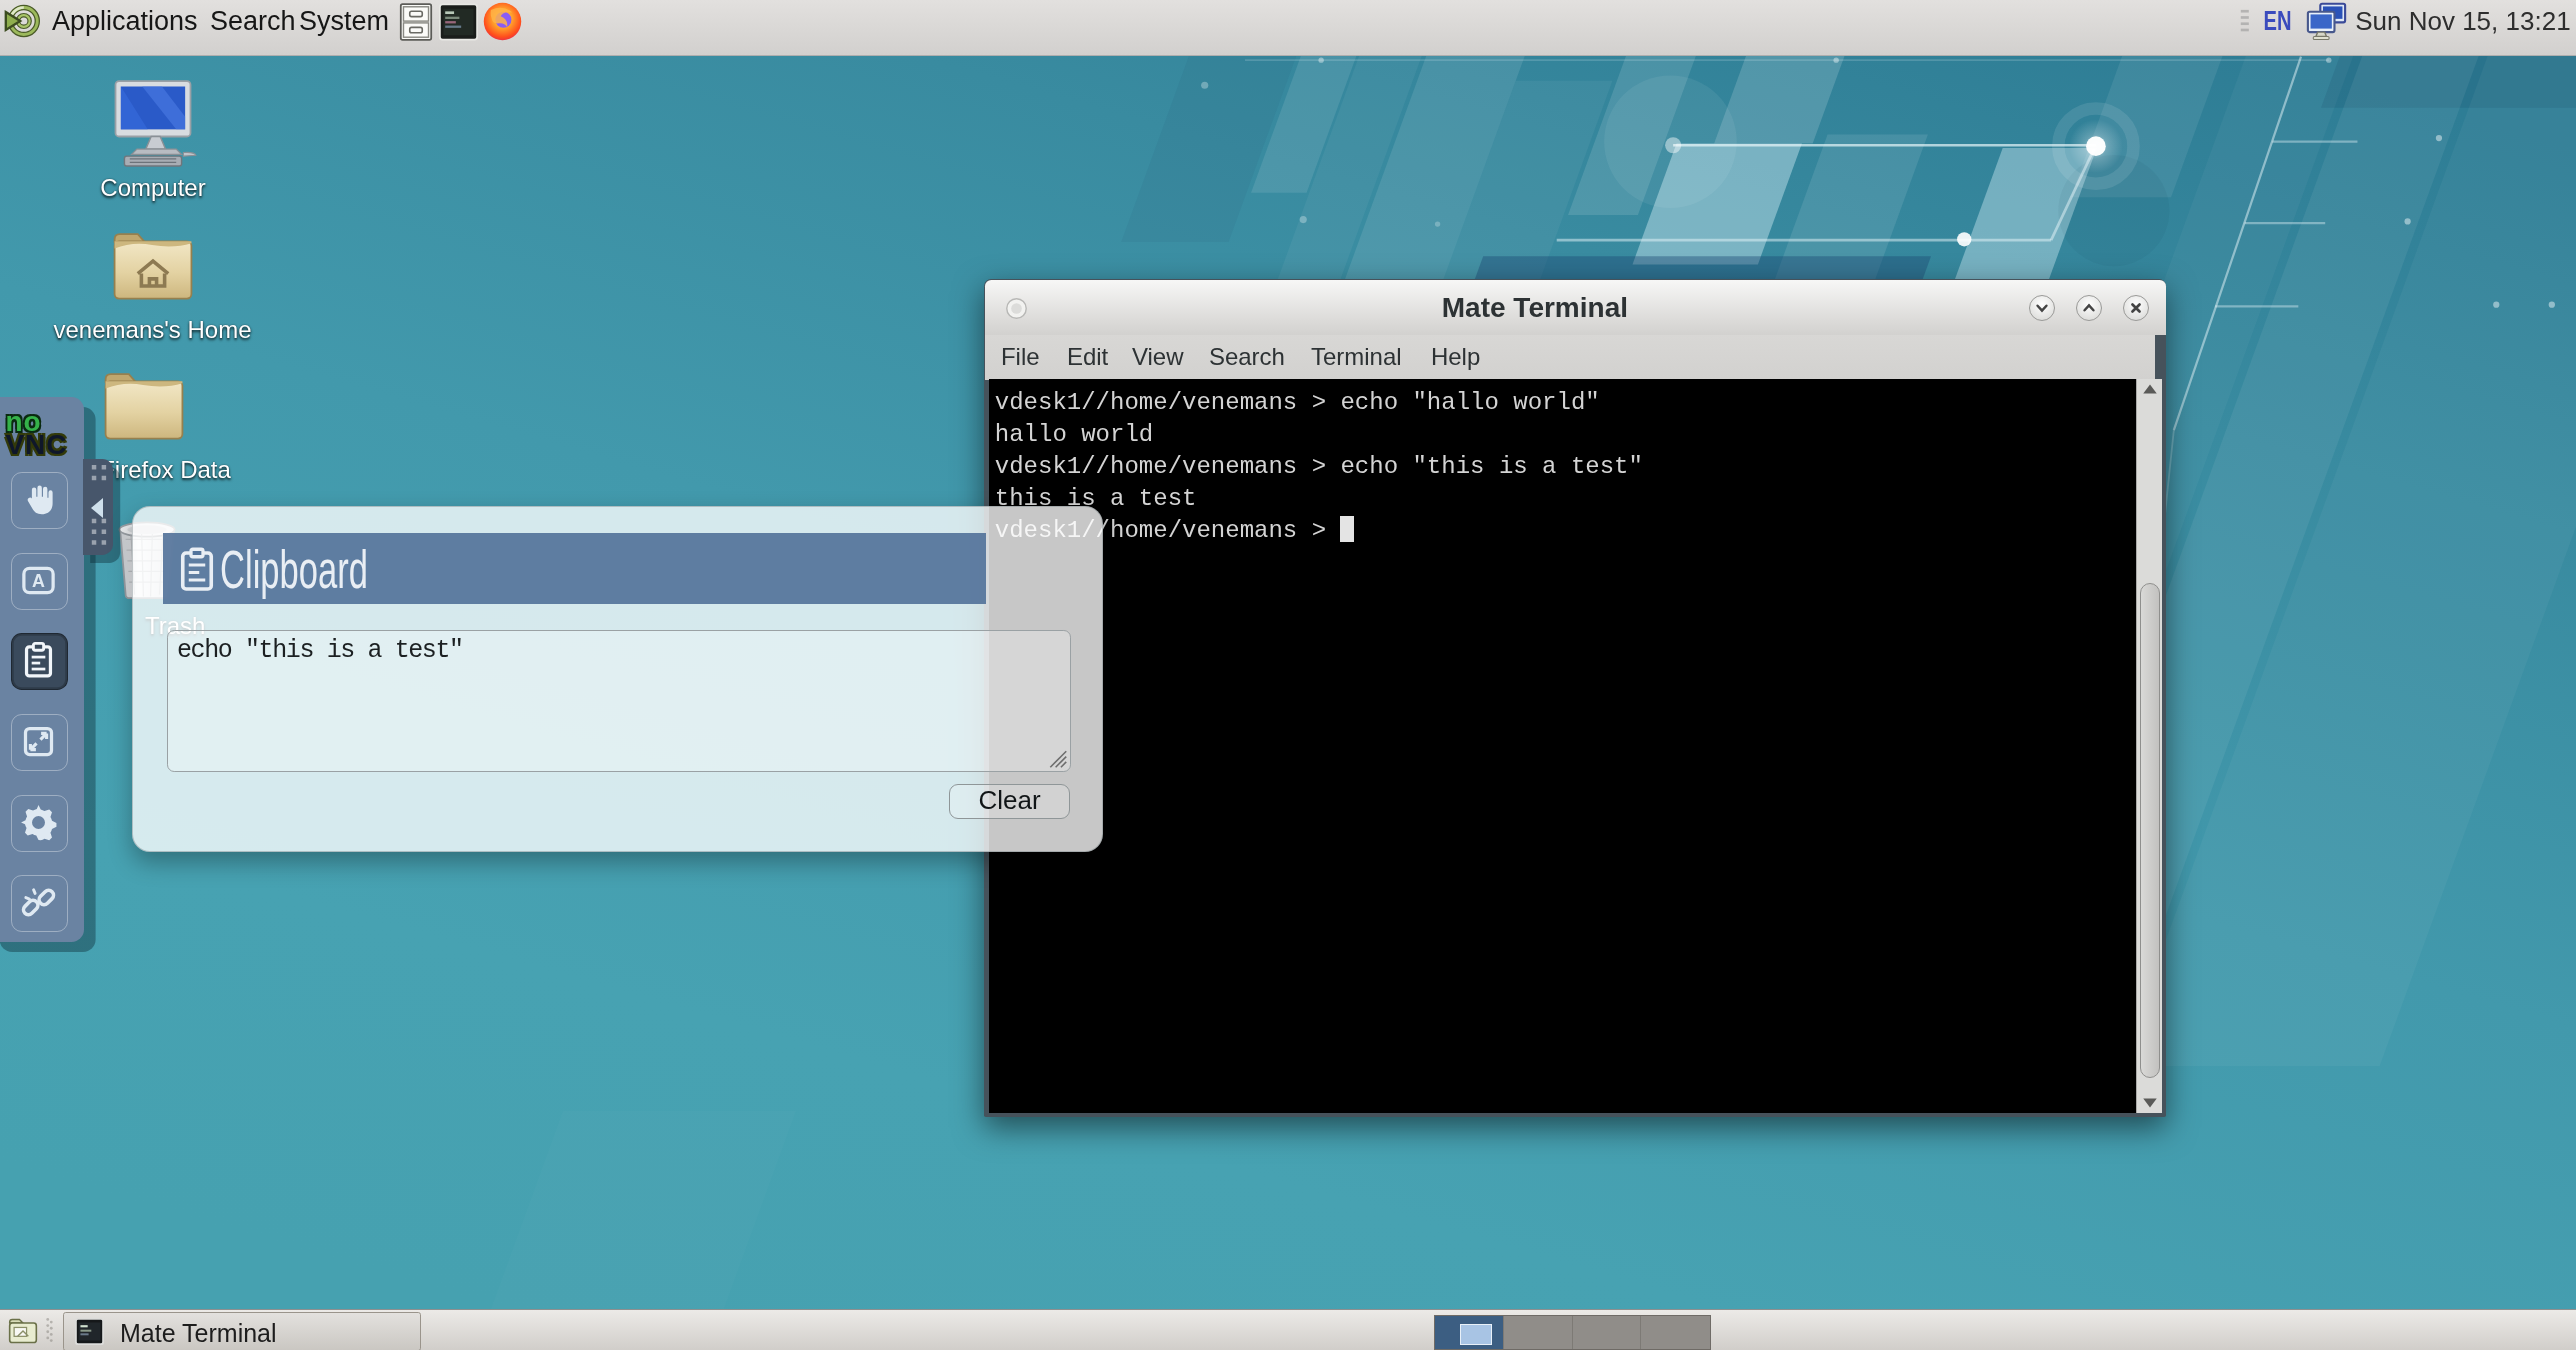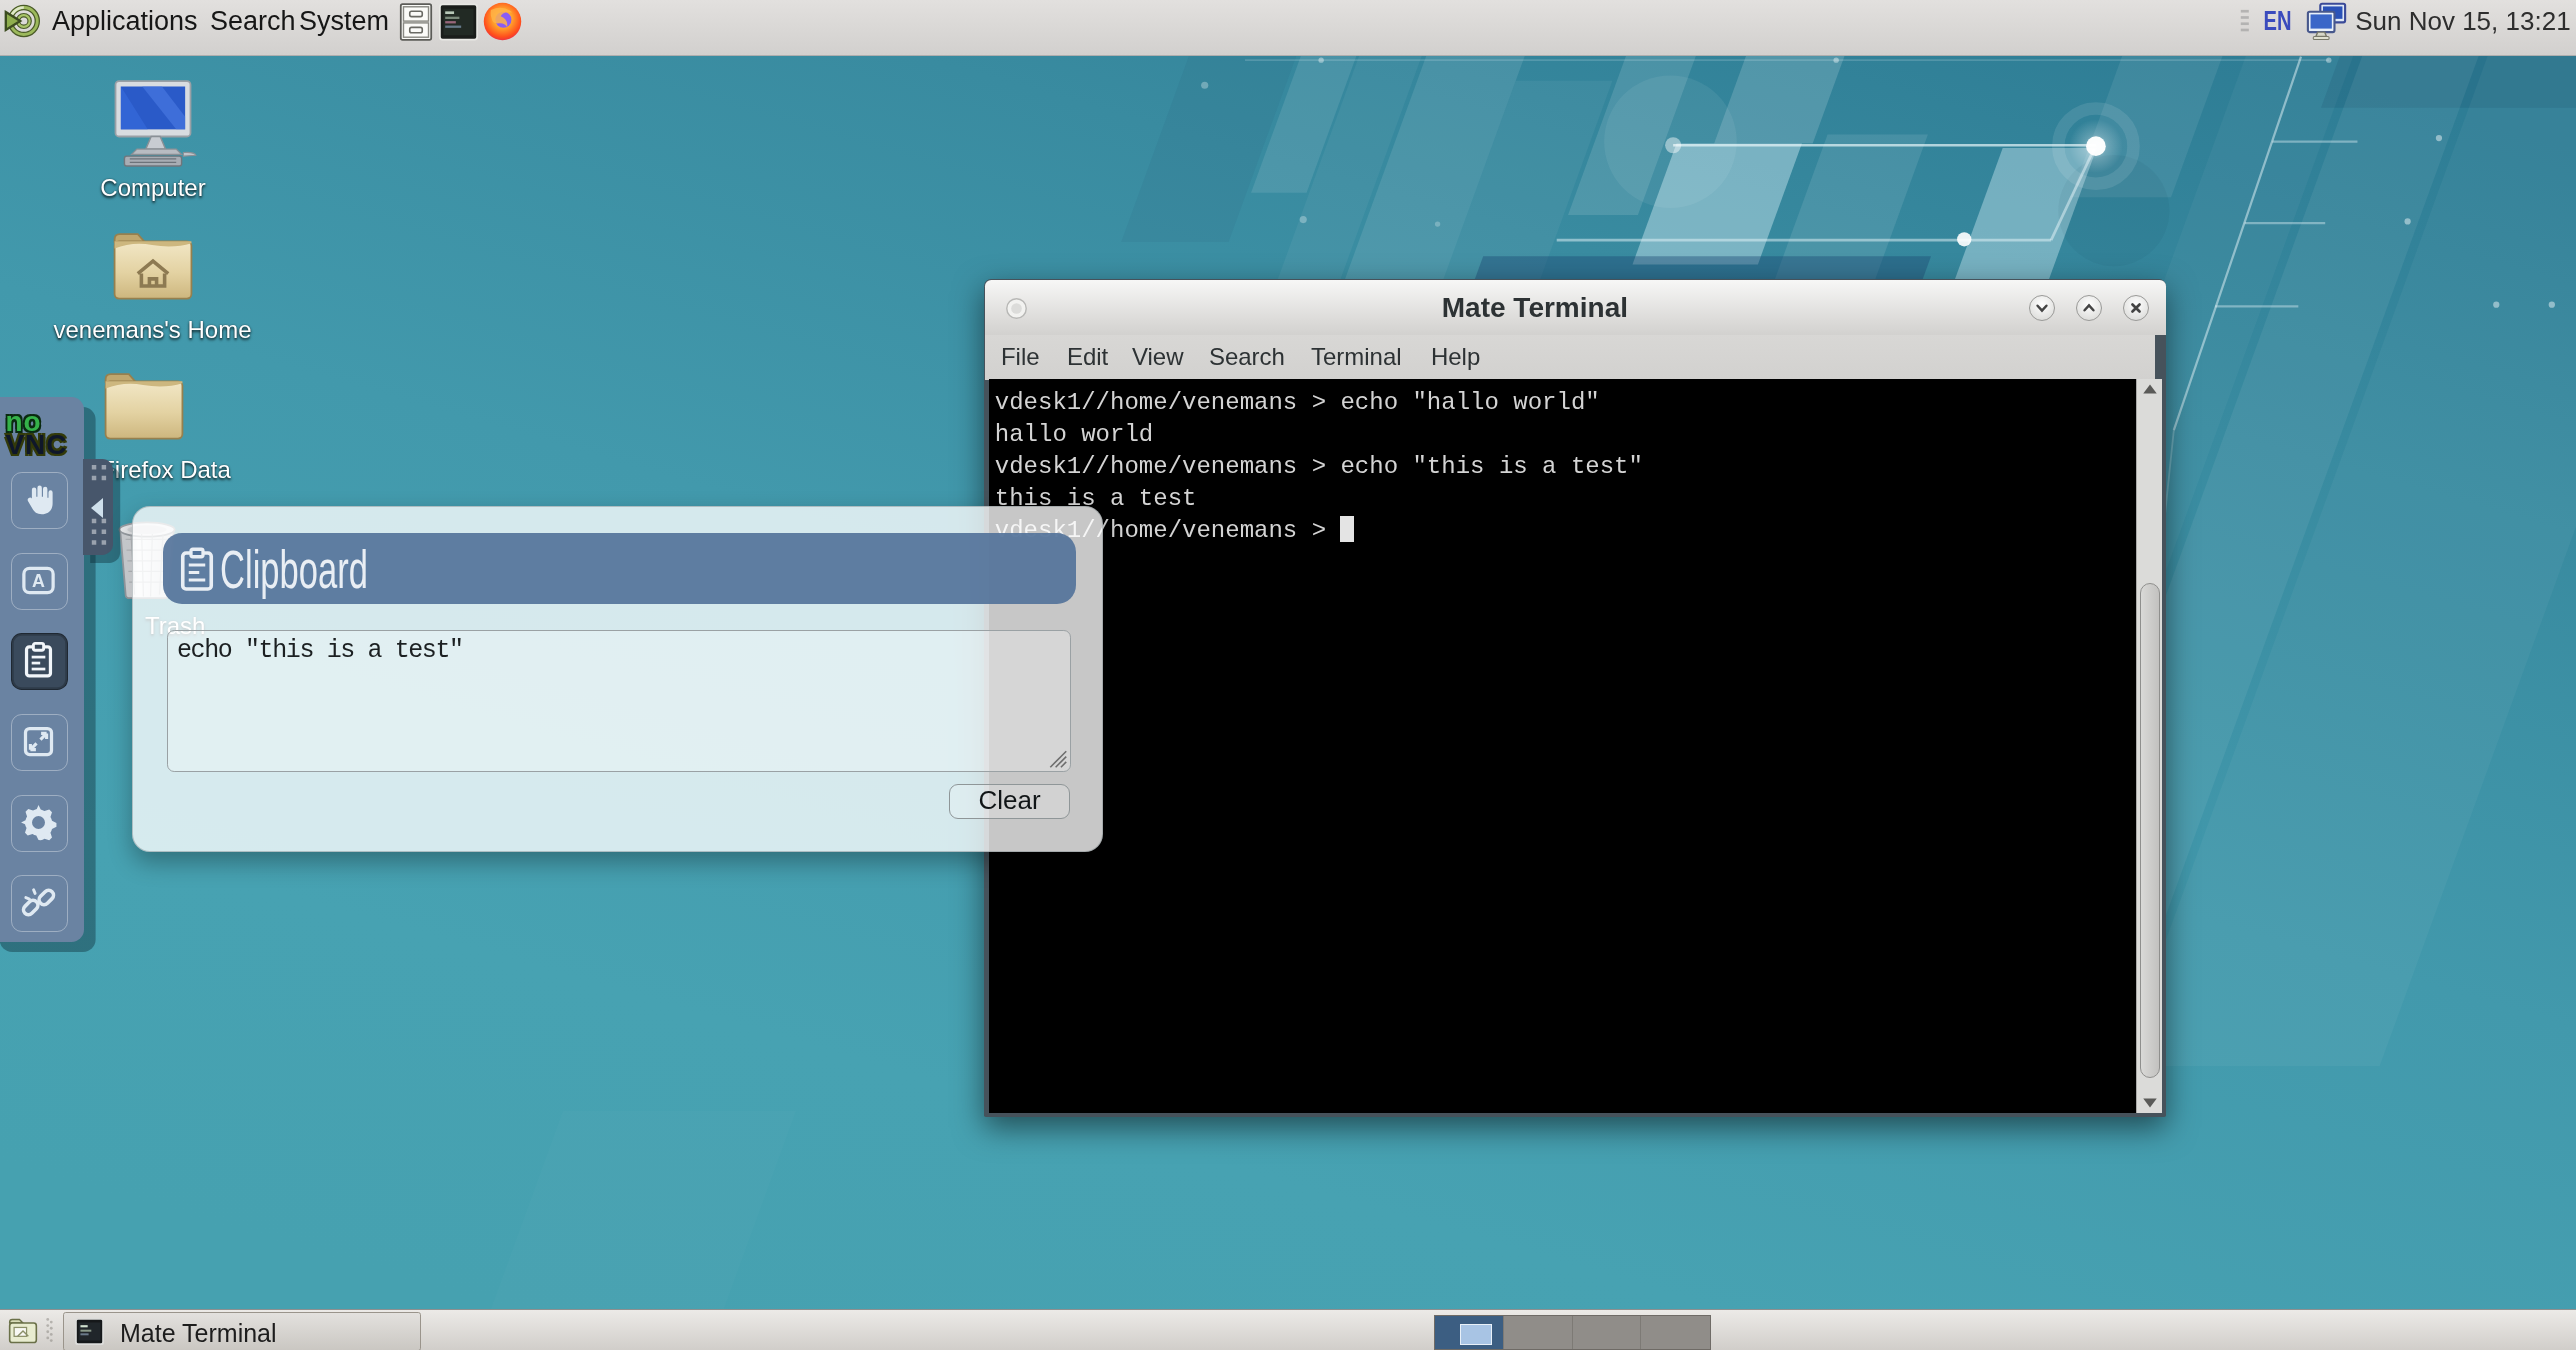--- a/index.html
+++ b/index.html
@@ -52,22 +52,22 @@
   #vnclogo .vnc { color:#0f172a; text-shadow:-1.8px -1.8px 0 #333a0a,1.8px -1.8px 0 #333a0a,-1.8px 1.8px 0 #333a0a,1.8px 1.8px 0 #333a0a; }
   #handle { position:absolute; left:83px; top:459px; width:30px; height:96px; background:#47566b;
      border-radius:0 10.7px 10.7px 0; box-shadow:7.2px 8px 0 rgba(8,34,46,.38); }
   #handle .arr { position:absolute; left:8px; top:39px; width:0; height:0;
      border-top:10px solid transparent; border-bottom:10px solid transparent; border-right:12.5px solid #cfe0ec; }
 
   
   #clipdlg { position:absolute; left:132px; top:506px; width:971px; height:346px;
      background:rgba(255,255,255,.78); border-radius:18px; border:0.9px solid rgba(125,135,140,.45);
      box-shadow:0 10.7px 23px rgba(0,0,0,.3); }
-  #cliphead { position:absolute; left:30px; top:26px; width:913px; height:71px;
-     background:rgba(85,116,155,.93); border-radius:19px; }
+  #cliphead { position:absolute; left:30px; top:26px; width:823px; height:71px;
+     background:rgba(85,116,155,.93); border-radius:0; }
   #cliphead .ttl { position:absolute; left:57px; top:5.4px; font-size:54px; color:#e9eef4;
      transform:scale(0.64,1); transform-origin:0 0; white-space:nowrap; }
   #cliptext { position:absolute; left:34px; top:123px; width:904px; height:142px;
      background:rgba(255,255,255,.28); border:1.8px solid #9aa1a4; border-radius:7.2px;
      font-family:"Liberation Mono", monospace; font-size:25px; letter-spacing:-1.4px; color:#1c2022; }
   #clipbtn { position:absolute; left:816px; top:277px; width:121px; height:35px;
      border:1.8px solid #8f9698; border-radius:9px; background:rgba(255,255,255,.2);
      font-size:26px; color:#111517; text-align:center; line-height:31px; }
 
   

